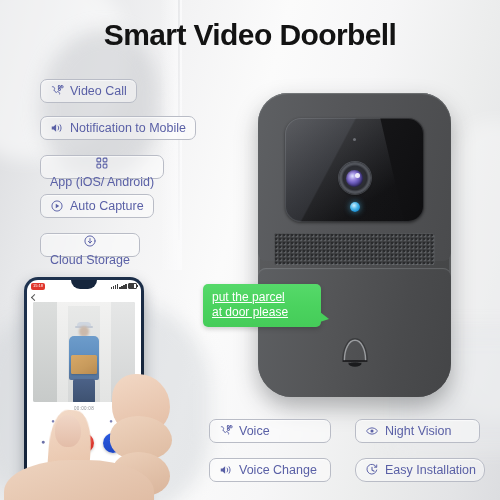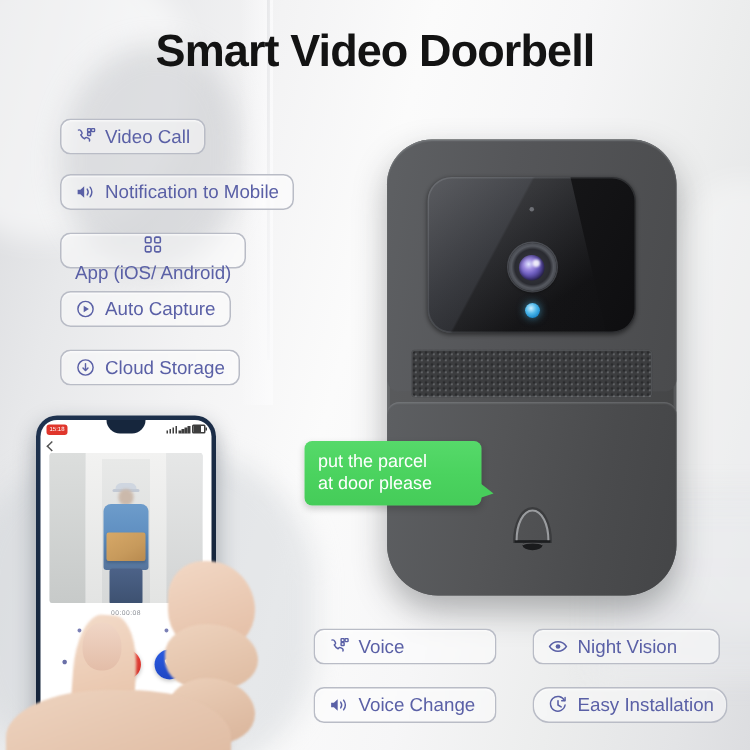--- a/index.html
+++ b/index.html
@@ -112,28 +112,29 @@
     background:linear-gradient(100deg,#5d5f62 0%,#545557 38%,#4a4b4d 72%,#444547 100%);
     box-shadow:inset 0 1px 1px rgba(175,178,182,0.28);
   }
   #bellbtn{
     position:absolute;left:50%;top:62px;margin-left:-20px;width:40px;height:42px;
   }
   #bellbtn svg{display:block;}
 
   
   #bubble{
-    position:absolute;left:203px;top:294px;width:118px;
+    position:absolute;left:203px;top:284px;width:118px;
     box-sizing:border-box;
     background:linear-gradient(180deg,#56d96a 0%,#4bd35f 50%,#45cc59 100%);
     color:#ffffff;
     border-radius:5px;
     padding:6px 9px 7px 9px;
     font-size:12px;line-height:15px;
     box-shadow:0 2px 5px rgba(0,0,0,0.18);
+    text-decoration:underline;
   }
   #bubble .tail{
     position:absolute;right:-8px;bottom:5px;width:0;height:0;
     border-top:7px solid transparent;
     border-bottom:3px solid transparent;
     border-left:9px solid #47ce5b;
   }
 
   
   #phone{
@@ -257,21 +258,21 @@
   <div class="pill" style="left:40px;top:194px;">
     <span class="ic">
       <svg viewBox="0 0 16 16" width="14" height="14" fill="none" stroke="#5a60a6" stroke-width="1.1">
         <circle cx="8" cy="8" r="5.8"></circle>
         <path d="M6.6 5.5 L10.6 8 L6.6 10.5 Z" fill="#5a60a6" stroke="none"></path>
       </svg>
     </span>
     <span class="lbl">Auto Capture</span>
   </div>
 
-  <div class="pill" style="left:40px;top:233px;">
+  <div class="pill" style="left:40px;top:233px;flex-direction:column;">
     <span class="ic">
       <svg viewBox="0 0 16 16" width="14" height="14" fill="none" stroke="#5a60a6" stroke-width="1.1" stroke-linecap="round" stroke-linejoin="round">
         <circle cx="8" cy="8" r="5.8"></circle>
         <path d="M8 5.2v5"></path>
         <path d="M6.1 8.4 8 10.3 9.9 8.4"></path>
       </svg>
     </span>
     <span class="lbl">Cloud Storage</span>
   </div>
 

